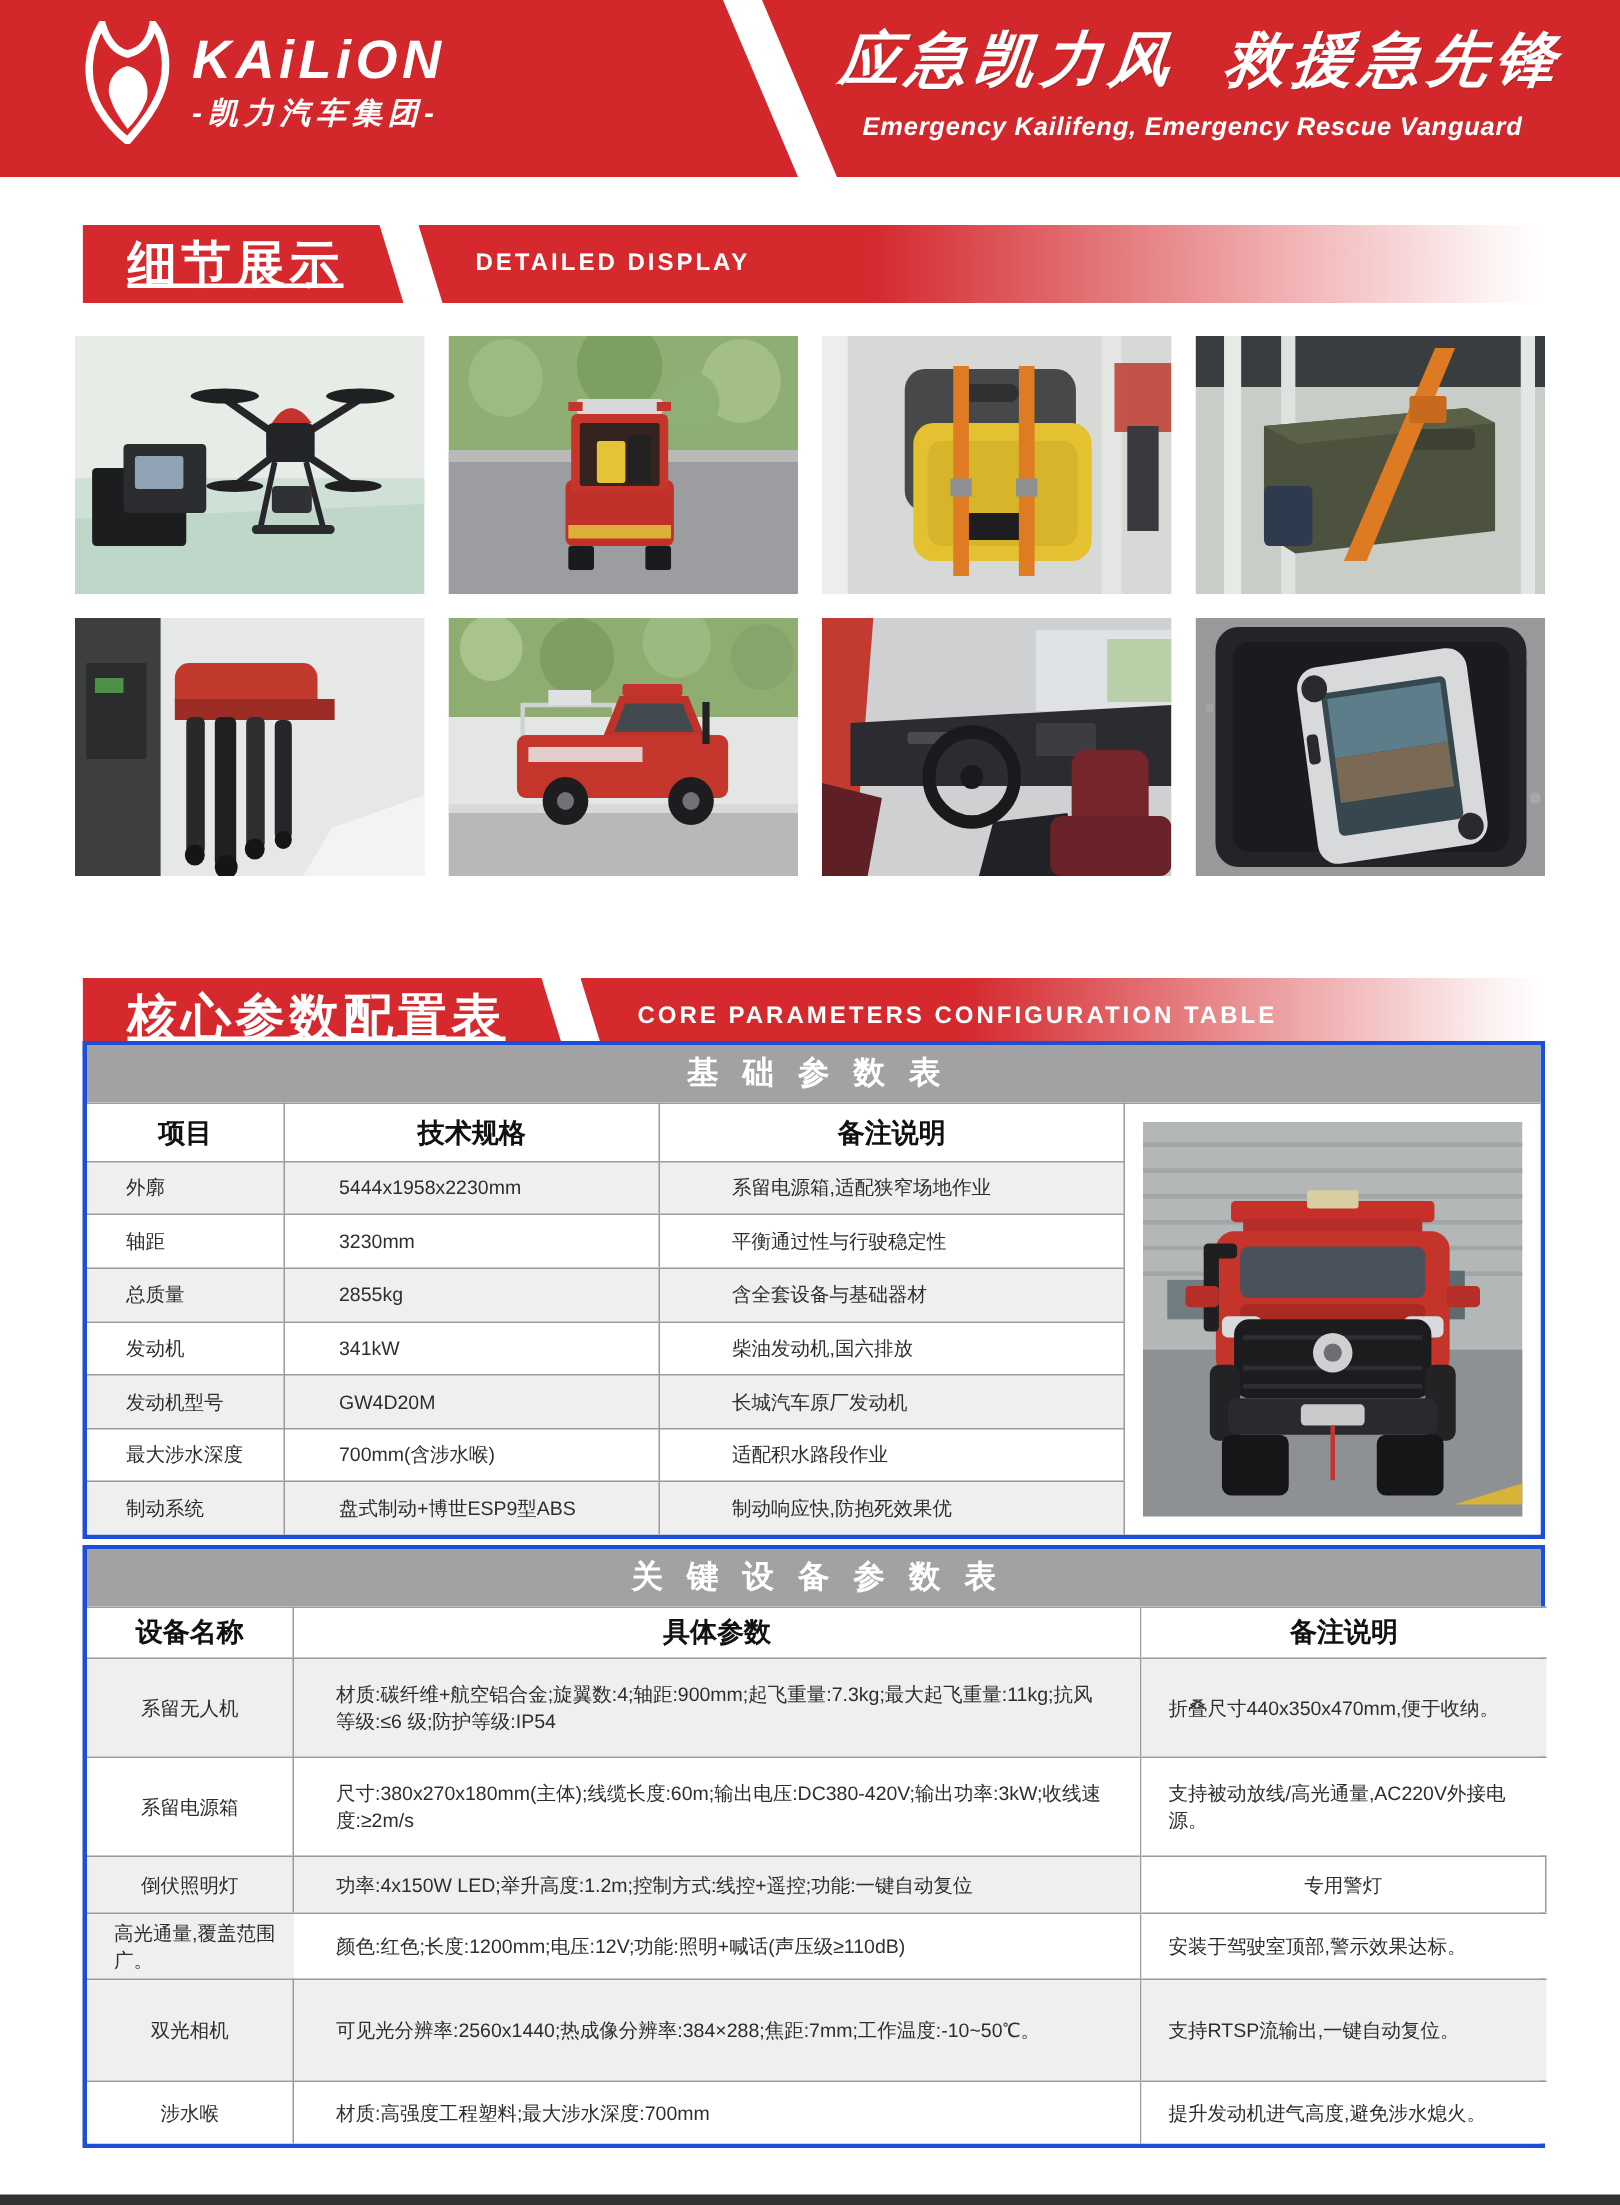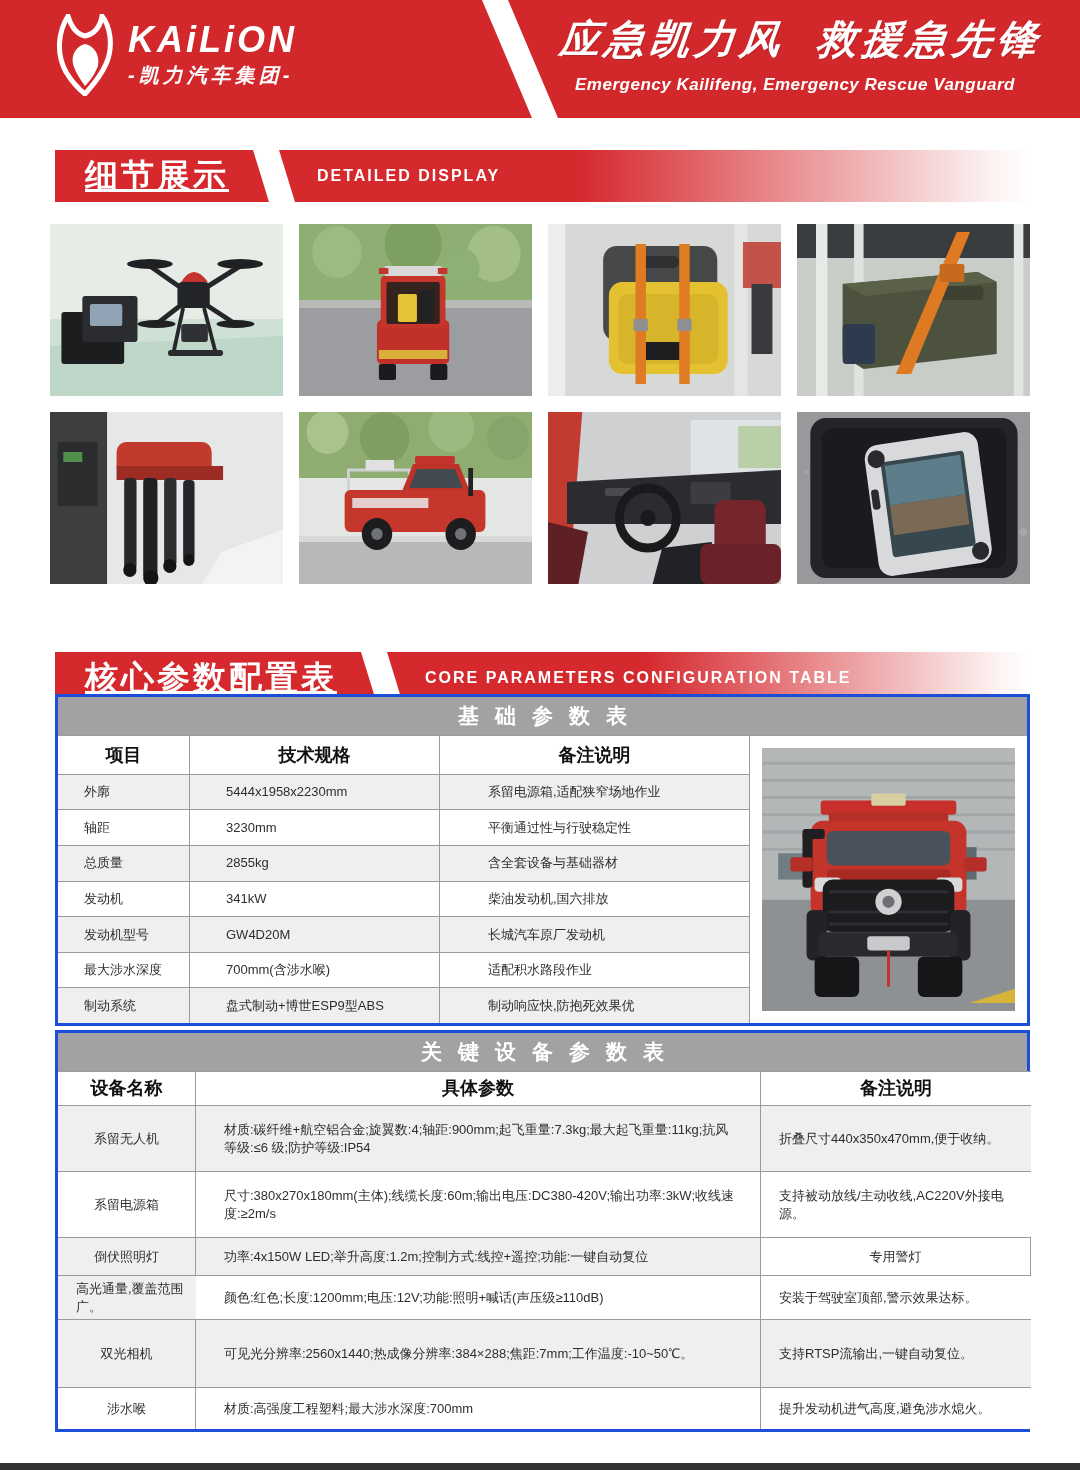--- a/index.html
+++ b/index.html
@@ -358,21 +358,21 @@
       <div class="c hc">设备名称</div>
       <div class="c hc">具体参数</div>
       <div class="c hc last-col">备注说明</div>
 
       <div class="c cc alt rh2">系留无人机</div>
       <div class="c p2 alt rh2">材质:碳纤维+航空铝合金;旋翼数:4;轴距:900mm;起飞重量:7.3kg;最大起飞重量:11kg;抗风等级:≤6 级;防护等级:IP54</div>
       <div class="c p3 alt rh2 last-col">折叠尺寸440x350x470mm,便于收纳。</div>
 
       <div class="c cc rh2">系留电源箱</div>
       <div class="c p2 rh2">尺寸:380x270x180mm(主体);线缆长度:60m;输出电压:DC380-420V;输出功率:3kW;收线速度:≥2m/s</div>
-      <div class="c p3 rh2 last-col">支持被动放线/主动收线,AC220V外接电源。</div>
+      <div class="c p3 rh2 last-col">支持被动放线/高光通量,AC220V外接电源。</div>
 
       <div class="c cc alt rh1">倒伏照明灯</div>
       <div class="c p2 alt rh1">功率:4x150W  LED;举升高度:1.2m;控制方式:线控+遥控;功能:一键自动复位</div>
       <div class="c cc rh1">专用警灯</div>
 
       <div class="c p3 alt rh1 last-col">高光通量,覆盖范围广。</div>
       <div class="c p2 rh1">颜色:红色;长度:1200mm;电压:12V;功能:照明+喊话(声压级≥110dB)</div>
       <div class="c p3 rh1 last-col">安装于驾驶室顶部,警示效果达标。</div>
 
       <div class="c cc alt rh2c">双光相机</div>

